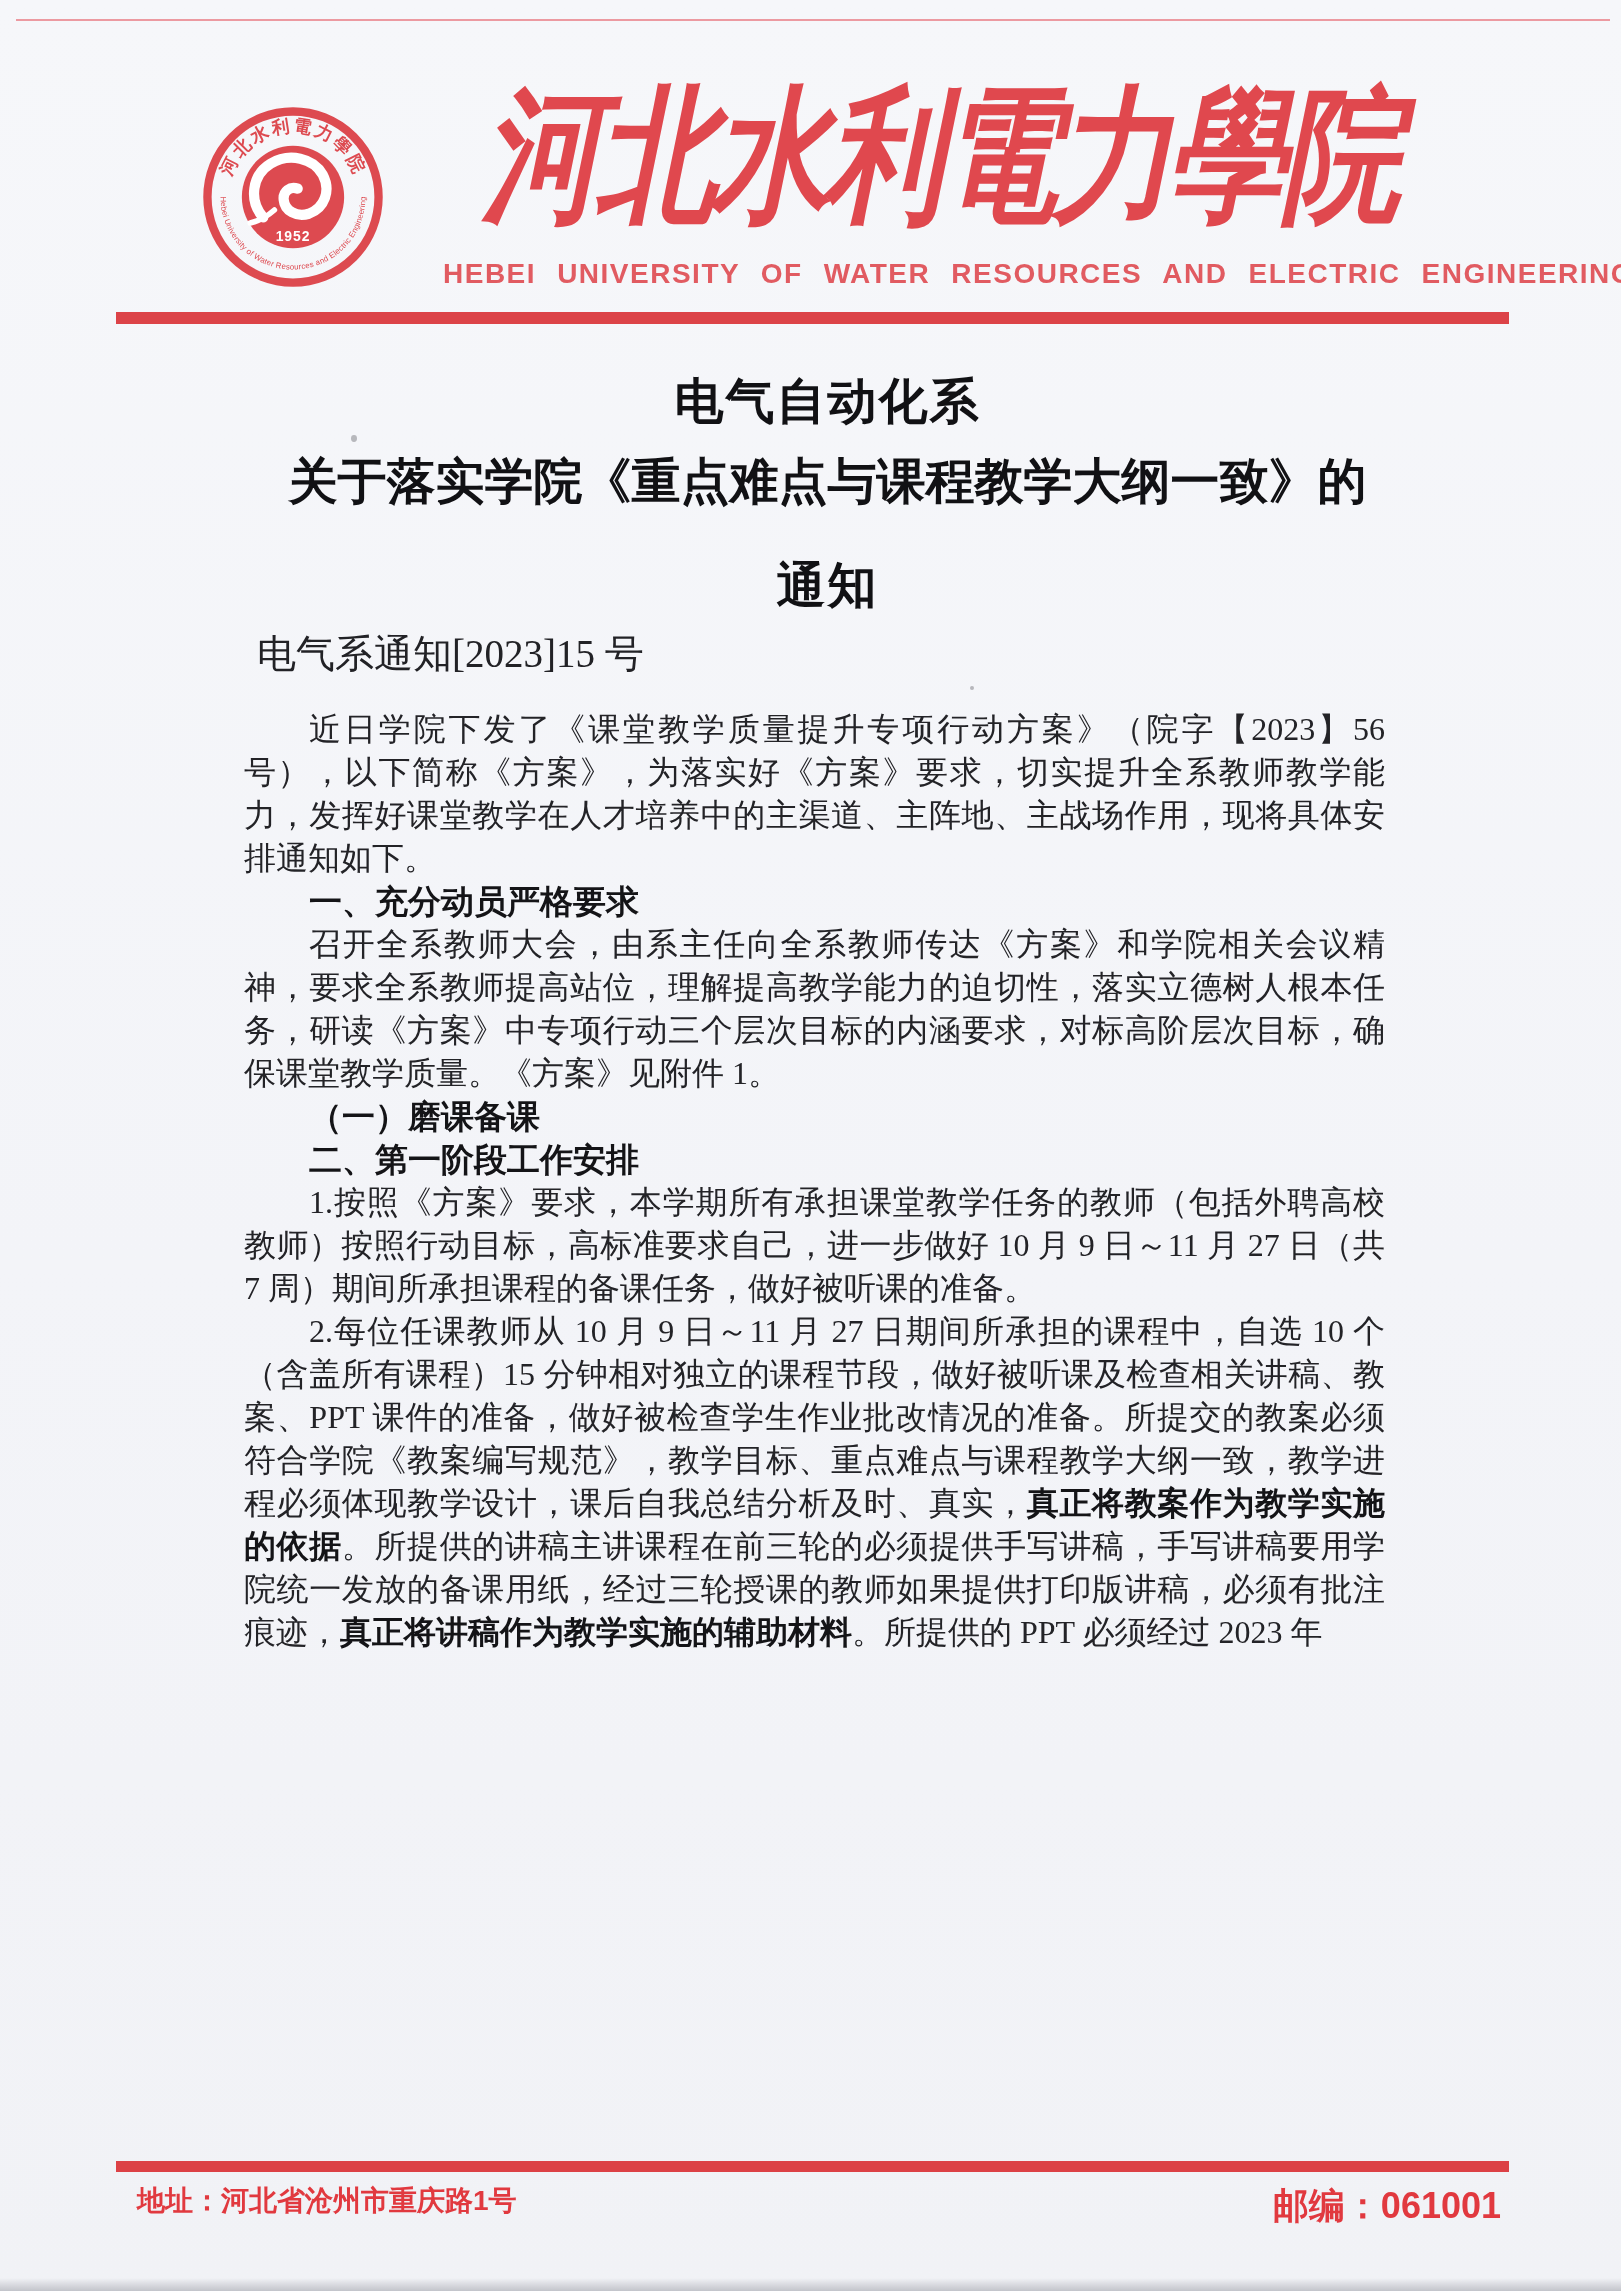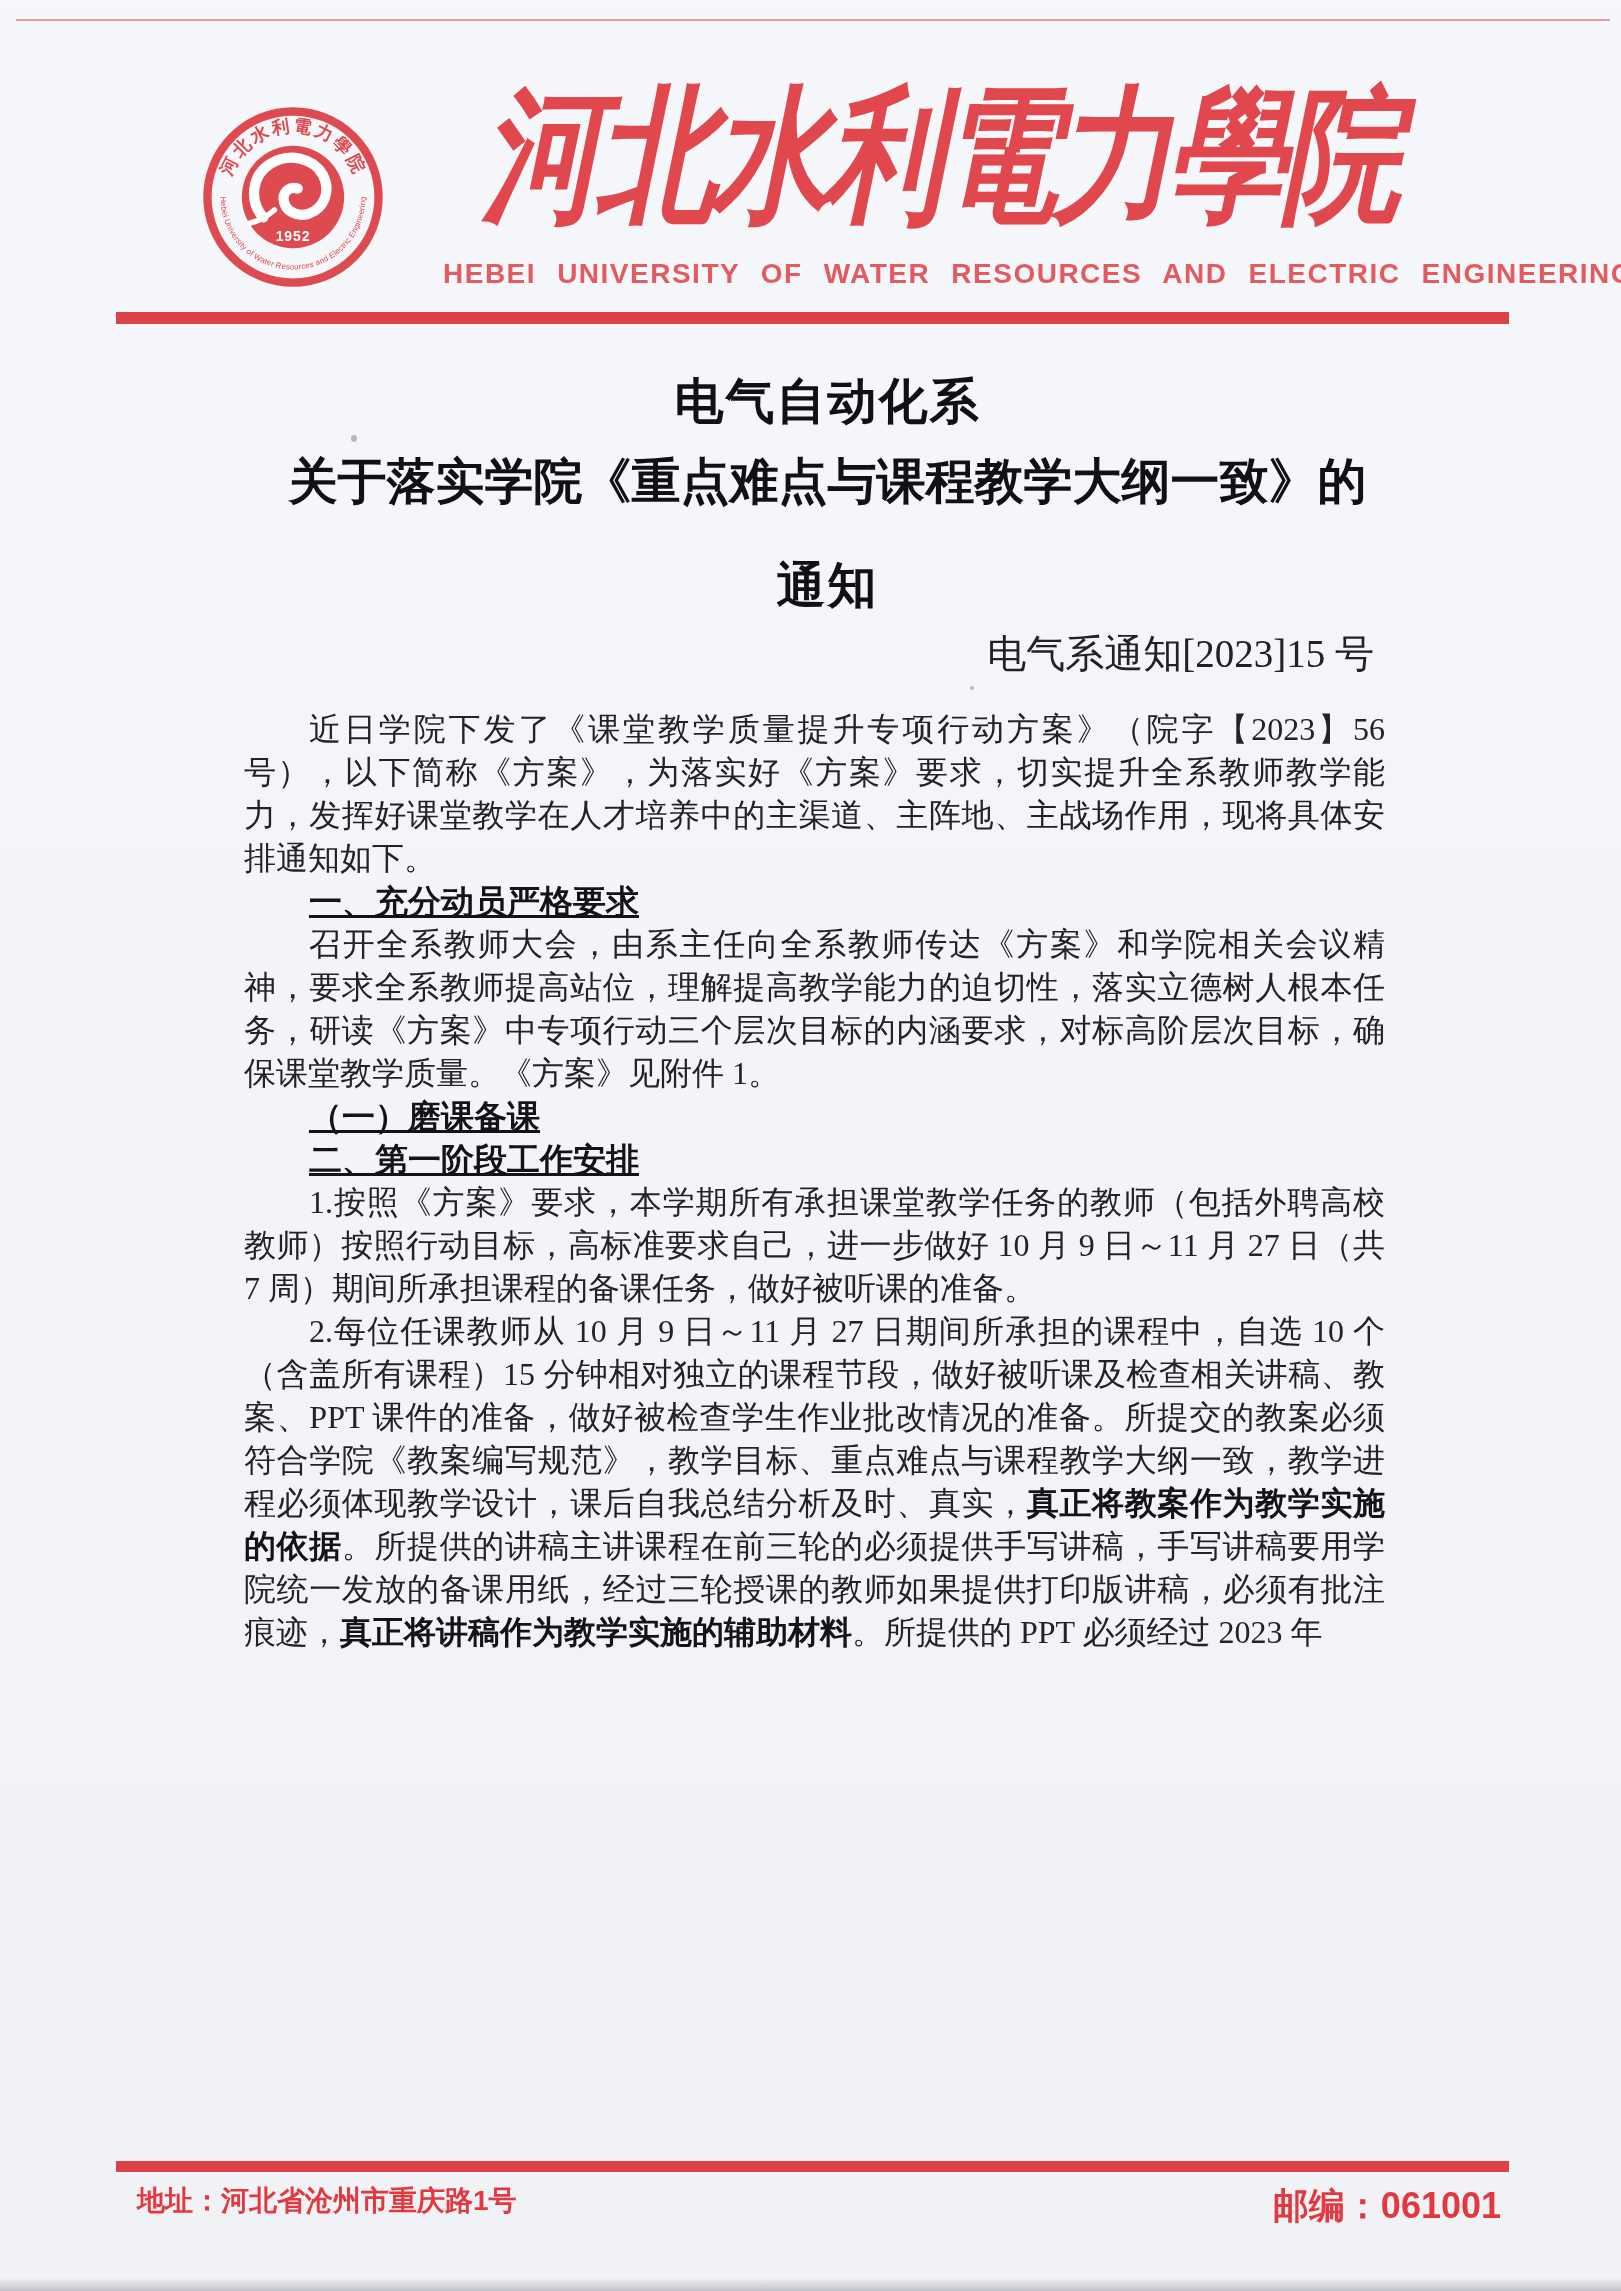--- a/index.html
+++ b/index.html
@@ -42,35 +42,34 @@
     position: absolute; left: 257px; width: 1141px; text-align: center;
     font-size: 49px; font-weight: bold; color: #111114; letter-spacing: 2px;
     font-family: "Liberation Sans", "DejaVu Sans", sans-serif;
     white-space: nowrap;
   }
   .t-dept   { top: 369px; }
   .t-line1  { top: 449px; letter-spacing: 0; }
   .t-line2  { top: 537px; margin-top: 16px; }
   .doc-number {
     position: absolute; left: 257px; top: 627px; width: 1117px;
-    text-align: right; font-size: 39px; color: #222226;
+    font-size: 39px; color: #222226;
     font-family: "Liberation Serif", "DejaVu Serif", serif;
   }
   
   .body-block {
     position: absolute; left: 244px; top: 708px; width: 1141px;
     font-size: 32px; line-height: 43px; color: #232327;
     text-align: justify;
   }
   .body-block p { margin: 0; padding: 0; text-indent: 65px; }
   .sec-heading {
     font-weight: bold; color: #141417;
     font-family: "Liberation Sans", "DejaVu Sans", sans-serif;
     font-size: 33px;
-    text-decoration: underline;
   }
   .body-block b { font-weight: bold; color: #141417; }
   
   .footer-rule {
     position: absolute; left: 116px; top: 2161px; width: 1393px; height: 10.8px;
     background: #dc4146;
   }
   .footer-address {
     position: absolute; left: 137px; top: 2182px;
     font-size: 28px; font-weight: bold; color: #e1393f;

